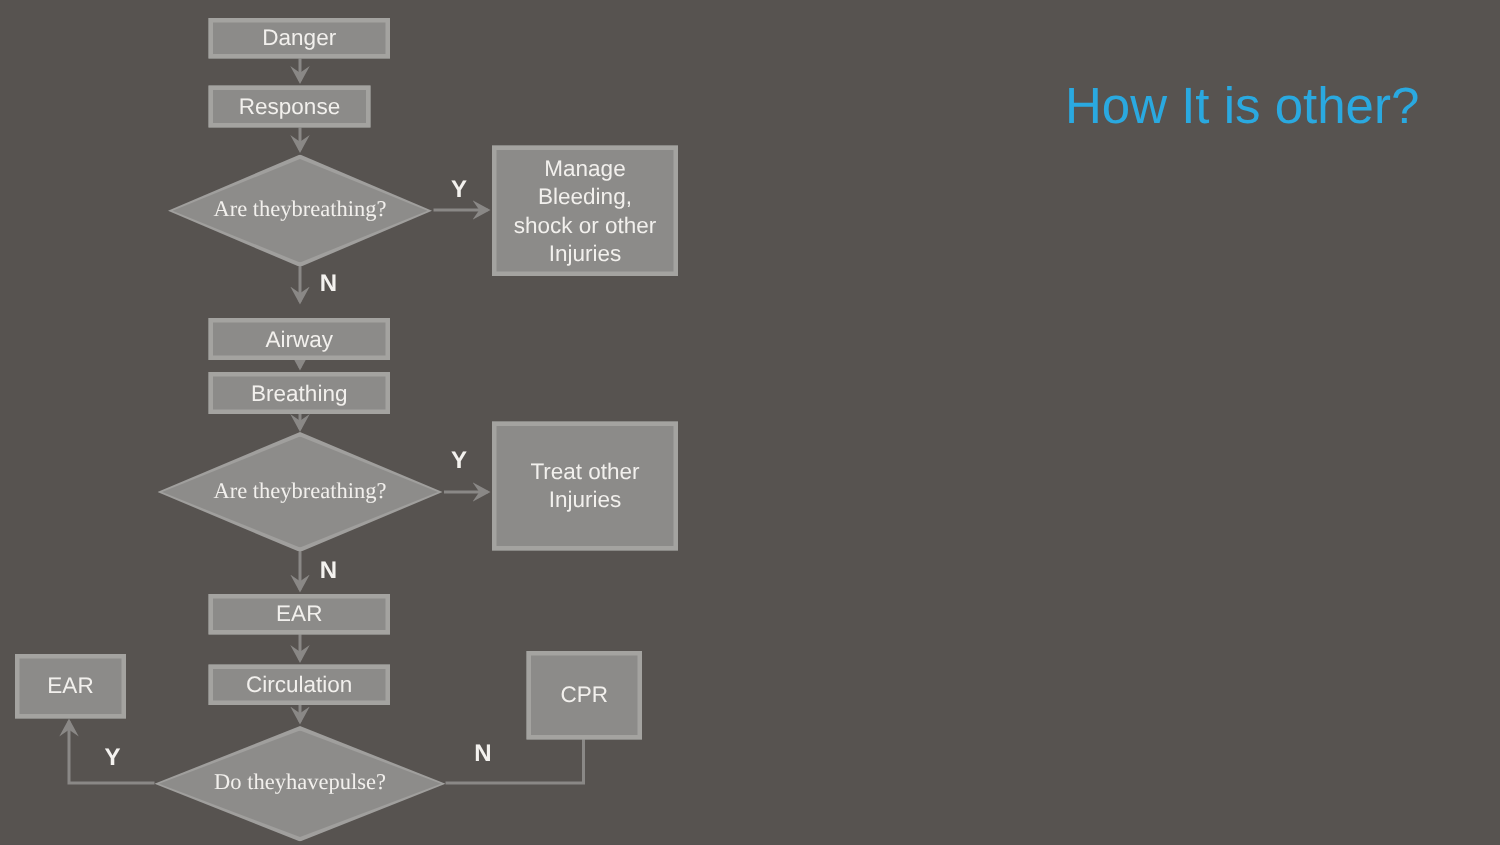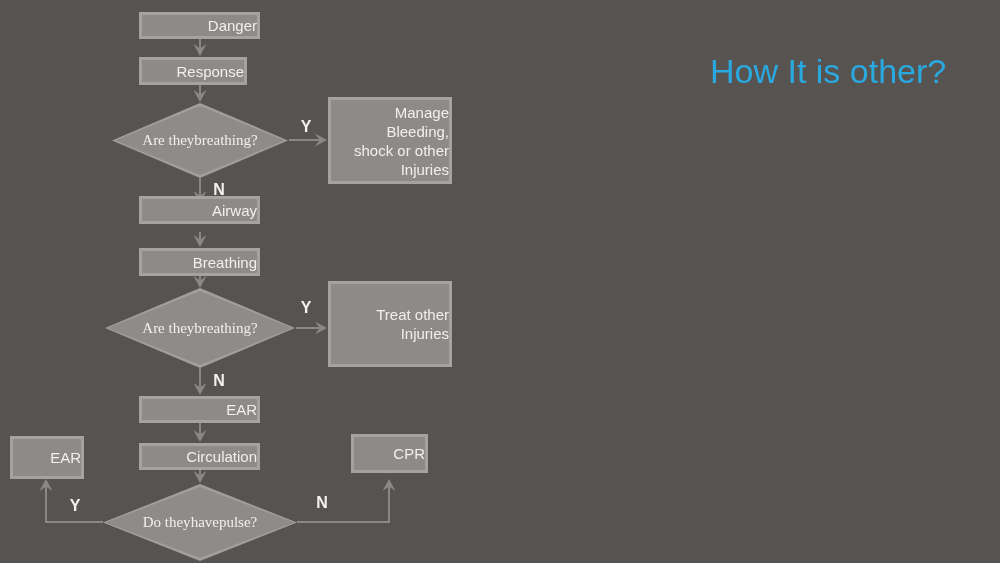--- a/index.html
+++ b/index.html
@@ -21,21 +21,21 @@
     width: 1000px; height: 563px;
   }
   .node {
     position: absolute;
     box-sizing: border-box;
     background: #8c8b89;
     border: 3px solid #a4a3a0;
     color: #f2f0ed;
     display: flex;
     flex-direction: column;
-    align-items: flex-end;
+    align-items: center;
     justify-content: center;
     text-align: center;
     font-size: 15px;
     line-height: 19px;
   }
   .diamond {
     position: absolute;
   }
   .diamond .d-outer {
     position: absolute;
@@ -124,21 +124,21 @@
     </div>
   </div>
 
   <div class="node" style="left:328px; top:97px; width:124px; height:87px">
     <span>Manage</span>
     <span>Bleeding,</span>
     <span>shock or other</span>
     <span>Injuries</span>
   </div>
 
-  <div class="node" style="left:139px; top:196px; width:121px; height:28px">
+  <div class="node" style="left:139px; top:212px; width:121px; height:28px">
     <span>Airway</span>
   </div>
 
   <div class="node" style="left:139px; top:248px; width:121px; height:28px">
     <span>Breathing</span>
   </div>
 
   <div class="diamond" style="left:105px; top:288px; width:190px; height:80px">
     <div class="d-outer"></div>
     <div class="d-inner"></div>
@@ -169,21 +169,21 @@
       <span>Do they</span>
       <span>have</span>
       <span>pulse?</span>
     </div>
   </div>
 
   <div class="node" style="left:10px; top:436px; width:74px; height:43px">
     <span>EAR</span>
   </div>
 
-  <div class="node" style="left:351px; top:434px; width:77px; height:39px">
+  <div class="node" style="left:351px; top:434px; width:77px; height:59px">
     <span>CPR</span>
   </div>
 
   <span class="edge-label" style="left:306px; top:127px">Y</span>
   <span class="edge-label" style="left:219px; top:190px">N</span>
   <span class="edge-label" style="left:306px; top:308px">Y</span>
   <span class="edge-label" style="left:219px; top:381px">N</span>
   <span class="edge-label" style="left:75px; top:506px">Y</span>
   <span class="edge-label" style="left:322px; top:503px">N</span>
 

